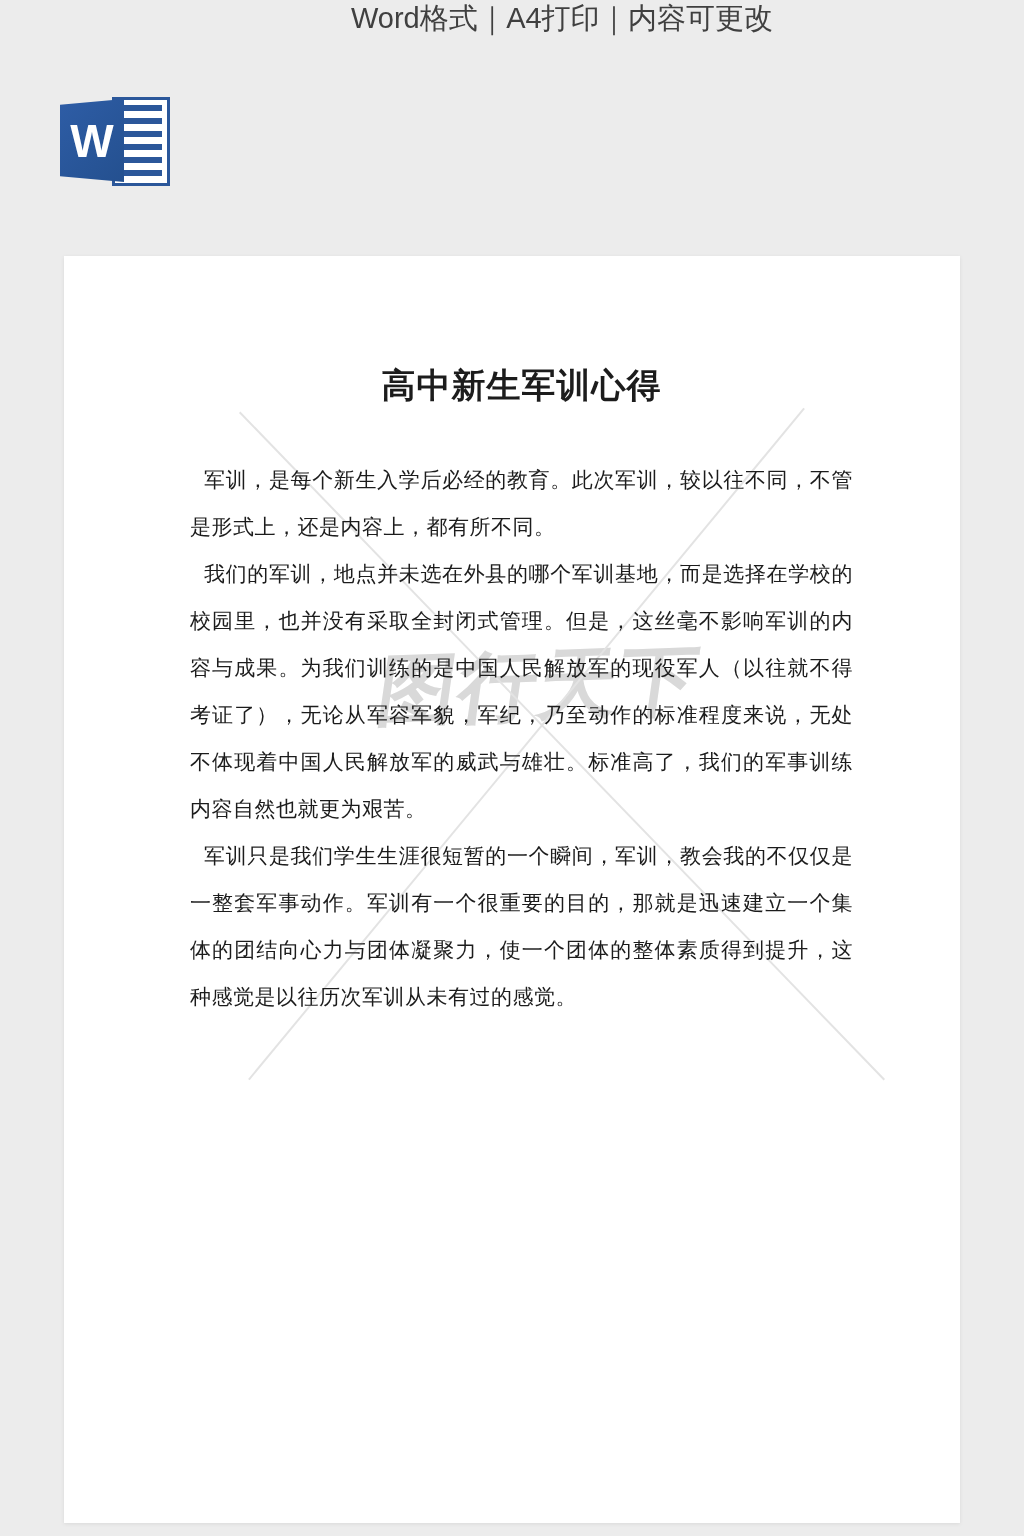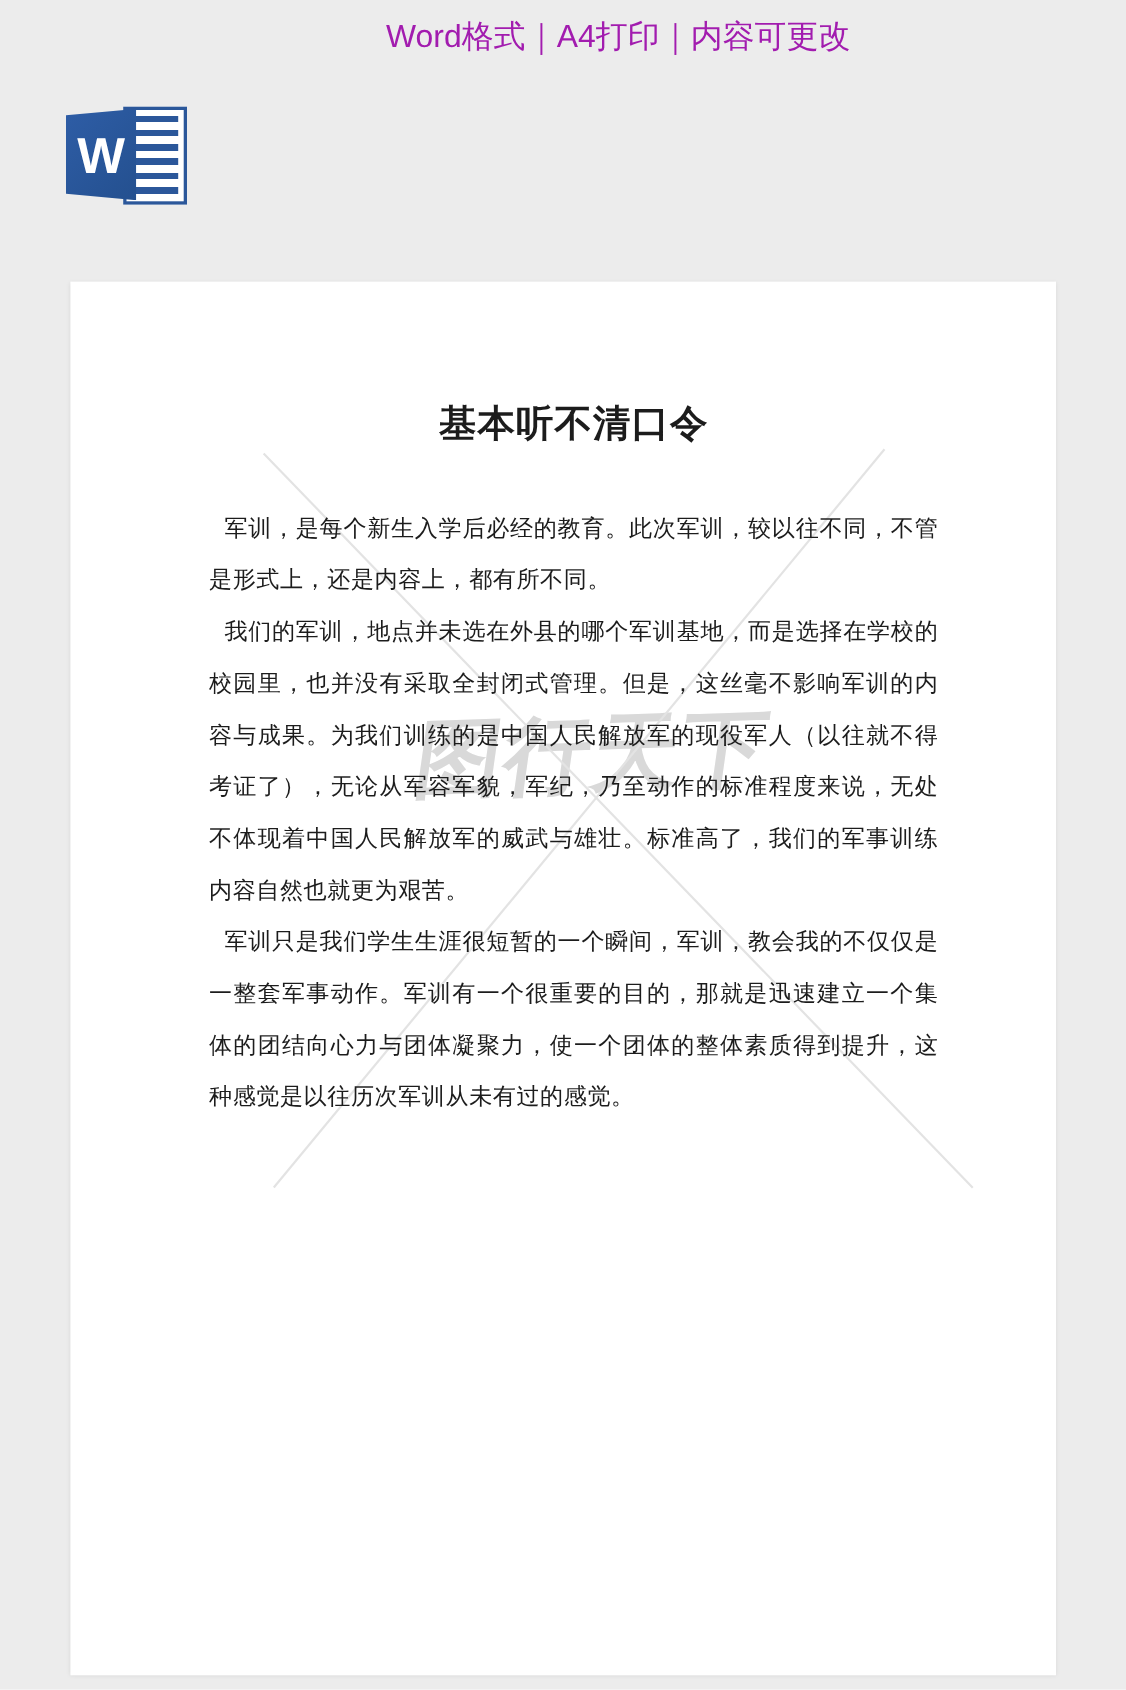--- a/index.html
+++ b/index.html
@@ -31,21 +31,21 @@
   .word-icon .front span {
     color:#ffffff; font-weight:bold; font-size:46px;
     font-family:"Liberation Sans", sans-serif;
   }
   .header-text { position:absolute; left:170px; top:0; width:784px; text-align:center; }
   .header-title {
     margin-top:90px; font-size:42px; line-height:50px; font-weight:bold;
     color:#2d5a9e; letter-spacing:2px;
   }
   .header-subtitle {
-    margin-top:16px; font-size:29px; line-height:36px; color:#a21caf;
+    margin-top:0; font-size:29px; line-height:36px; color:#404040;
   }
 
   
   .doc-page {
     position:absolute; left:64px; top:256px; width:896px; height:1267px;
     background:#ffffff; box-shadow:0 1px 4px rgba(0,0,0,0.08);
     overflow:hidden;
   }
   .watermark-text {
     position:absolute; left:315px; top:378px; z-index:0;
@@ -88,21 +88,21 @@
   <div class="header-text">
     <div class="header-subtitle">Word格式｜A4打印｜内容可更改</div>
   </div>
 </div>
 
 <div class="doc-page">
   <div class="watermark-text">图行天下</div>
   <div class="watermark-line l1"></div>
   <div class="watermark-line l2"></div>
   <div class="doc-content">
-    <div class="doc-title">基本听不清口令</div>
+    <div class="doc-title">高中新生军训心得</div>
     <div class="paragraphs">
 
         <p>军训，是每个新生入学后必经的教育。此次军训，较以往不同，不管是形式上，还是内容上，都有所不同。</p>
 
         <p>我们的军训，地点并未选在外县的哪个军训基地，而是选择在学校的校园里，也并没有采取全封闭式管理。但是，这丝毫不影响军训的内容与成果。为我们训练的是中国人民解放军的现役军人（以往就不得考证了），无论从军容军貌，军纪，乃至动作的标准程度来说，无处不体现着中国人民解放军的威武与雄壮。标准高了，我们的军事训练内容自然也就更为艰苦。</p>
 
 
 
         <p>军训只是我们学生生涯很短暂的一个瞬间，军训，教会我的不仅仅是一整套军事动作。军训有一个很重要的目的，那就是迅速建立一个集体的团结向心力与团体凝聚力，使一个团体的整体素质得到提升，这种感觉是以往历次军训从未有过的感觉。</p>
       </div>

